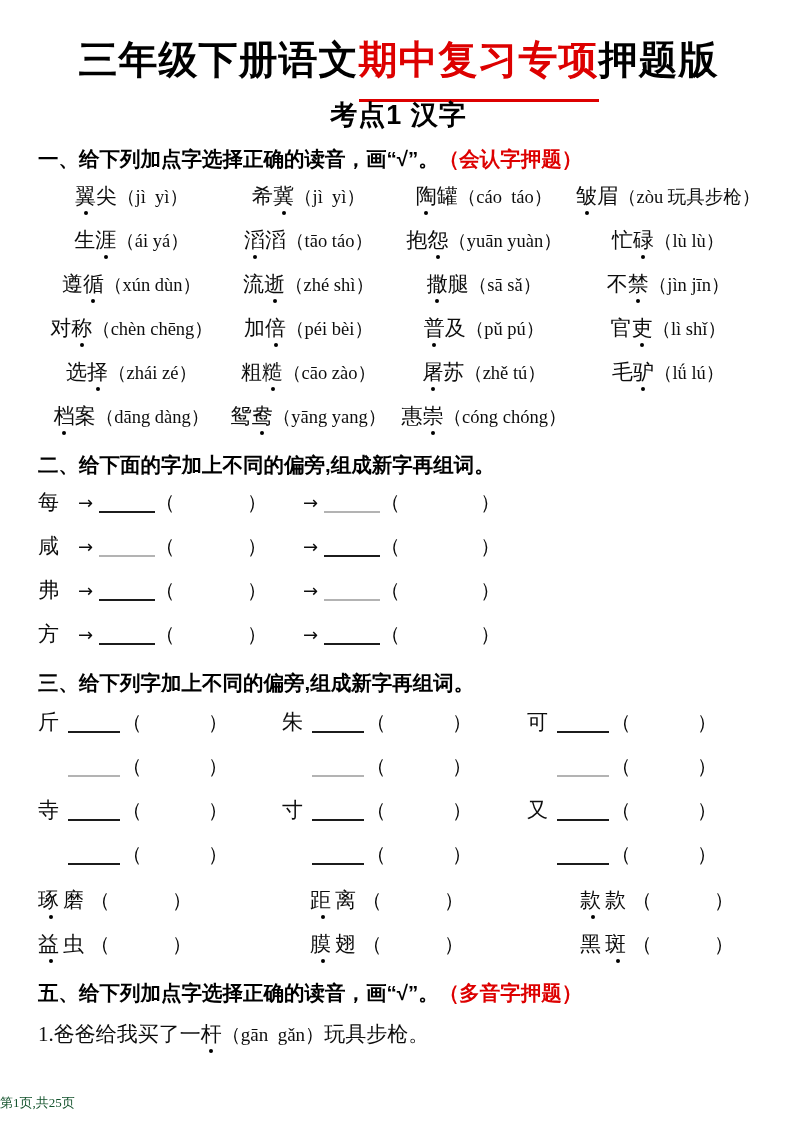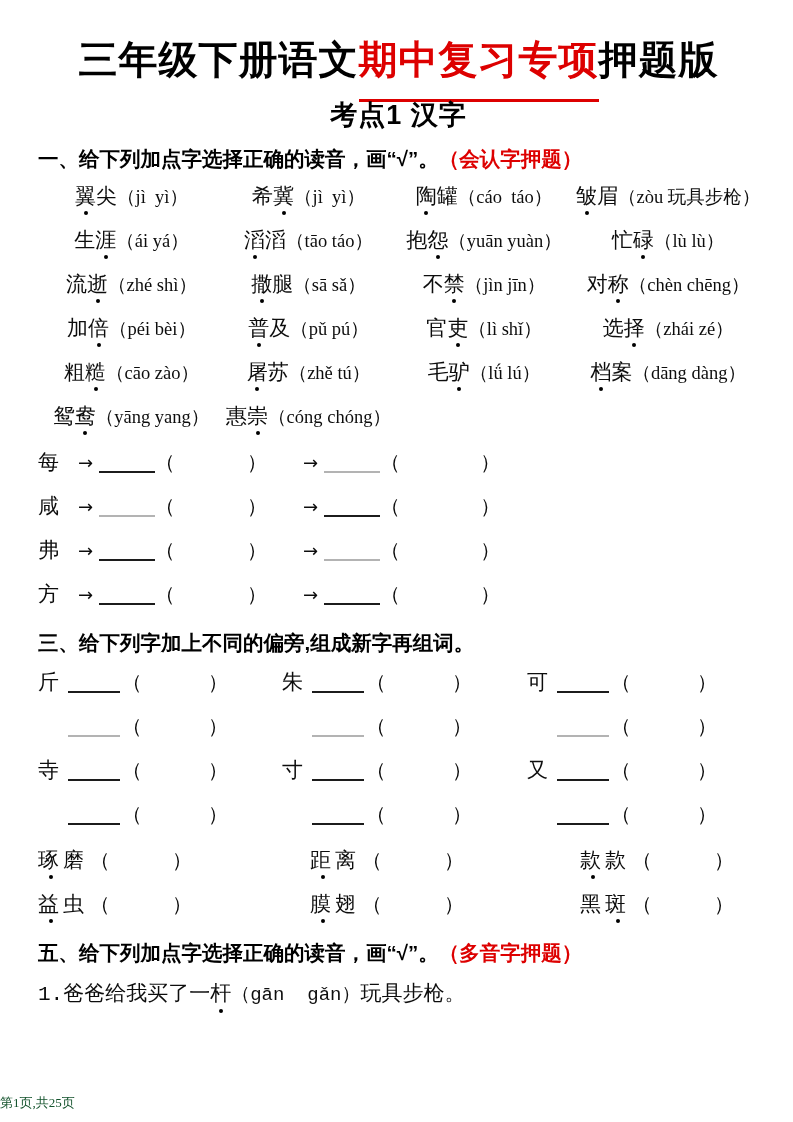--- a/index.html
+++ b/index.html
@@ -44,21 +44,21 @@
   .s3-row { display:grid; grid-template-columns:244px 245px 1fr; line-height:43px; white-space:nowrap; }
   .s3-unit .w { margin-right:9px; }
   .s3-indent { display:inline-block; width:30px; }
   .s3-unit .blank { margin-right:2px; width:52px; }
 
   .s4-grid { display:grid; grid-template-columns:272px 270px 1fr; line-height:42px; margin-top:2px; }
   .s4-cell { white-space:nowrap; }
   .w.spaced { letter-spacing:4px; }
   .w.spaced + .ppair { margin-left:2px; }
 
-  .s5-item { margin-top:8px; font-size:21px; line-height:40px; white-space:nowrap;font-family:Liberation Mono, monospace; }
+  .s5-item { margin-top:8px; font-size:21px; line-height:40px; white-space:nowrap; }
   .s5-item .py { font-size:19px; }
 
   .footer { position:absolute; left:0; right:0; bottom:10px; text-align:left;
             font-size:13px; color:#14532d; }
 </style>
 </head>
 <body>
 
 <div class="page">
 
@@ -69,36 +69,38 @@
   <div class="sh"><span>一、给下列加点字选择正确的读音，画“√”。</span><span class="red">（会认字押题）</span></div>
   <div class="s1-grid">
       <div class="s1-cell"><span class="w"><span class="dotted">翼</span><span>尖</span></span><span class="py">（jì  yì）</span></div>
       <div class="s1-cell"><span class="w"><span>希</span><span class="dotted">冀</span></span><span class="py">（jì  yì）</span></div>
       <div class="s1-cell"><span class="w"><span class="dotted">陶</span><span>罐</span></span><span class="py">（cáo  táo）</span></div>
       <div class="s1-cell"><span class="w"><span class="dotted">皱</span><span>眉</span></span><span class="py">（zòu 玩具步枪）</span></div>
       <div class="s1-cell"><span class="w"><span>生</span><span class="dotted">涯</span></span><span class="py">（ái yá）</span></div>
       <div class="s1-cell"><span class="w"><span class="dotted">滔</span><span>滔</span></span><span class="py">（tāo táo）</span></div>
       <div class="s1-cell"><span class="w"><span>抱</span><span class="dotted">怨</span></span><span class="py">（yuān yuàn）</span></div>
       <div class="s1-cell"><span class="w"><span>忙</span><span class="dotted">碌</span></span><span class="py">（lù lù）</span></div>
+      <div class="s1-cell"><span class="w"><span>遵</span><span class="dotted">循</span></span><span class="py">（xún dùn）</span></div>
       <div class="s1-cell"><span class="w"><span>流</span><span class="dotted">逝</span></span><span class="py">（zhé shì）</span></div>
       <div class="s1-cell"><span class="w"><span class="dotted">撒</span><span>腿</span></span><span class="py">（sā sǎ）</span></div>
       <div class="s1-cell"><span class="w"><span>不</span><span class="dotted">禁</span></span><span class="py">（jìn jīn）</span></div>
       <div class="s1-cell"><span class="w"><span>对</span><span class="dotted">称</span></span><span class="py">（chèn chēng）</span></div>
       <div class="s1-cell"><span class="w"><span>加</span><span class="dotted">倍</span></span><span class="py">（péi bèi）</span></div>
       <div class="s1-cell"><span class="w"><span class="dotted">普</span><span>及</span></span><span class="py">（pǔ pú）</span></div>
       <div class="s1-cell"><span class="w"><span>官</span><span class="dotted">吏</span></span><span class="py">（lì shǐ）</span></div>
       <div class="s1-cell"><span class="w"><span>选</span><span class="dotted">择</span></span><span class="py">（zhái zé）</span></div>
       <div class="s1-cell"><span class="w"><span>粗</span><span class="dotted">糙</span></span><span class="py">（cāo zào）</span></div>
       <div class="s1-cell"><span class="w"><span class="dotted">屠</span><span>苏</span></span><span class="py">（zhě tú）</span></div>
       <div class="s1-cell"><span class="w"><span>毛</span><span class="dotted">驴</span></span><span class="py">（lǘ lú）</span></div>
       <div class="s1-cell"><span class="w"><span class="dotted">档</span><span>案</span></span><span class="py">（dāng dàng）</span></div>
       <div class="s1-cell"><span class="w"><span>鸳</span><span class="dotted">鸯</span></span><span class="py">（yāng yang）</span></div>
       <div class="s1-cell"><span class="w"><span>惠</span><span class="dotted">崇</span></span><span class="py">（cóng chóng）</span></div>
     </div>
 
+  <div class="sh"><span>二、给下面的字加上不同的偏旁,组成新字再组词。</span></div>
   <div class="s2">
       <div class="s2-row"><span class="w s2-char"><span>每</span></span><span class="arrow">→</span><span class="blank" style="width: 56px;"></span><span class="ppair"><span class="paren">（</span><span class="pgap" style="width: 72px;"></span><span class="paren">）</span></span><span class="arrow arrow2">→</span><span class="blank gray" style="width: 56px;"></span><span class="ppair"><span class="paren">（</span><span class="pgap" style="width: 80px;"></span><span class="paren">）</span></span></div>
       <div class="s2-row"><span class="w s2-char"><span>咸</span></span><span class="arrow">→</span><span class="blank gray" style="width: 56px;"></span><span class="ppair"><span class="paren">（</span><span class="pgap" style="width: 72px;"></span><span class="paren">）</span></span><span class="arrow arrow2">→</span><span class="blank" style="width: 56px;"></span><span class="ppair"><span class="paren">（</span><span class="pgap" style="width: 80px;"></span><span class="paren">）</span></span></div>
       <div class="s2-row"><span class="w s2-char"><span>弗</span></span><span class="arrow">→</span><span class="blank" style="width: 56px;"></span><span class="ppair"><span class="paren">（</span><span class="pgap" style="width: 72px;"></span><span class="paren">）</span></span><span class="arrow arrow2">→</span><span class="blank gray" style="width: 56px;"></span><span class="ppair"><span class="paren">（</span><span class="pgap" style="width: 80px;"></span><span class="paren">）</span></span></div>
       <div class="s2-row"><span class="w s2-char"><span>方</span></span><span class="arrow">→</span><span class="blank" style="width: 56px;"></span><span class="ppair"><span class="paren">（</span><span class="pgap" style="width: 72px;"></span><span class="paren">）</span></span><span class="arrow arrow2">→</span><span class="blank" style="width: 56px;"></span><span class="ppair"><span class="paren">（</span><span class="pgap" style="width: 80px;"></span><span class="paren">）</span></span></div>
     </div>
 
   <div class="sh"><span>三、给下列字加上不同的偏旁,组成新字再组词。</span></div>
   <div class="s3">
       <div class="s3-row">

